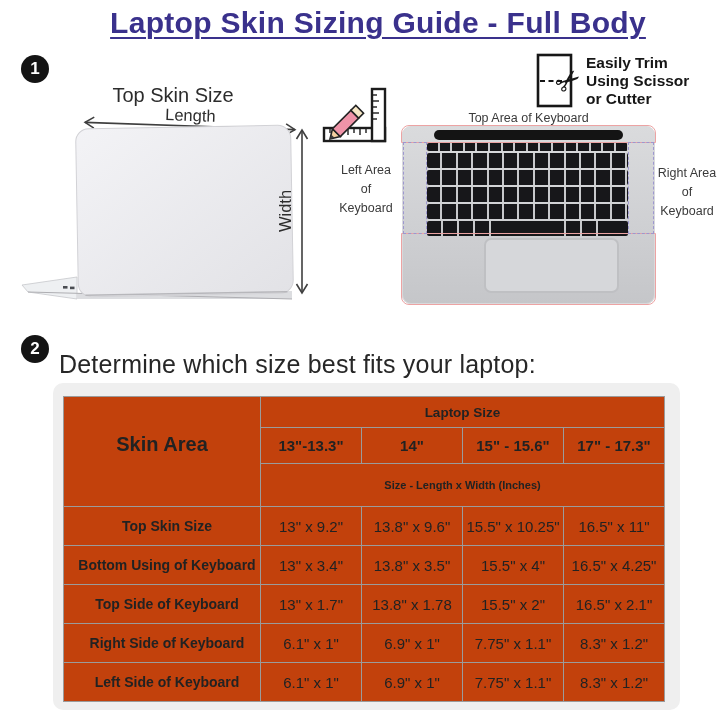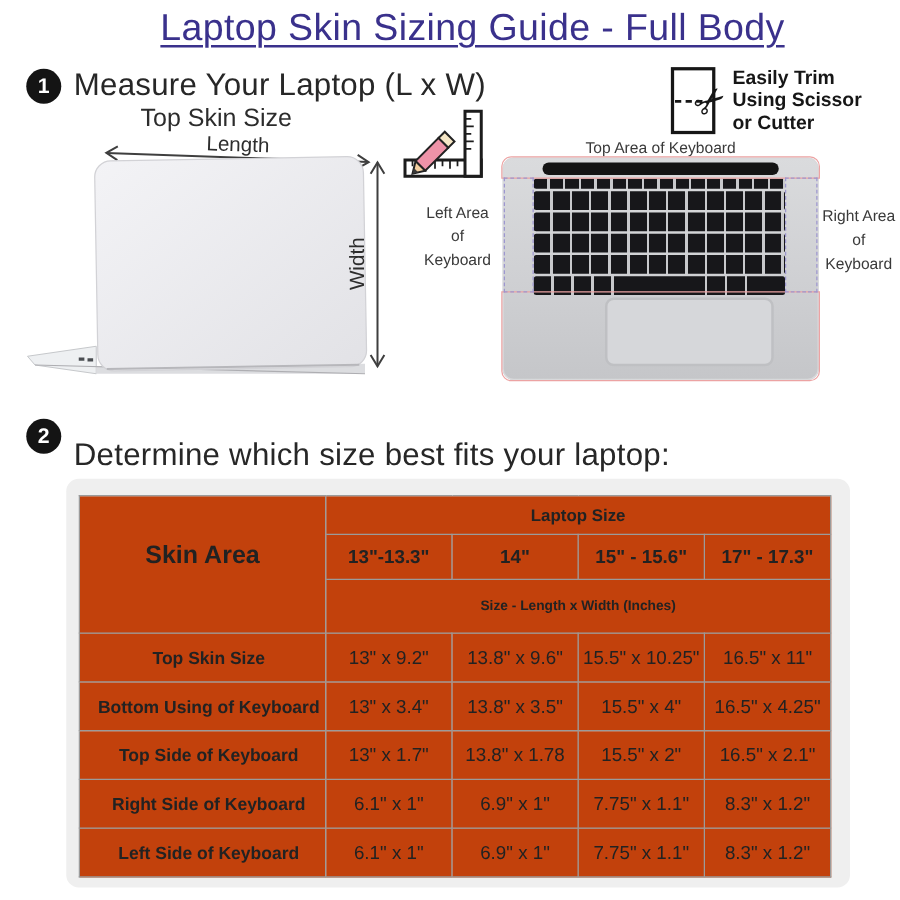--- a/index.html
+++ b/index.html
@@ -6,21 +6,21 @@
   body { background:#fff; }
   .page {
     position:relative; width:720px; height:720px; background:#fff;
     font-family:"Liberation Sans", sans-serif; overflow:hidden; color:#222;
   }
   .abs { position:absolute; }
 
   
   .title {
     top:6px; left:0; width:720px; text-align:center;
-    font-size:30px; font-weight:normal; color:#3a318c;
+    font-size:30px; font-weight:bold; color:#3a318c;
     text-decoration:underline; text-decoration-thickness:2px; text-underline-offset:4px;
     letter-spacing:.3px;
     padding-left:36px;
   }
 
   
   .num-badge {
     width:28px; height:28px; border-radius:50%; background:#141414; color:#fff;
     font-size:17px; font-weight:bold; display:flex; align-items:center; justify-content:center;
   }
@@ -73,21 +73,20 @@
   td.val         { font-size:15px; color:#4a4a4a; }
 </style>
 </head>
 <body>
 
 <div class="page">
 
   <div class="abs title">Laptop Skin Sizing Guide - Full Body</div>
 
   <div class="abs num-badge" style="left:21px; top:55px;">1</div>
-  <div class="abs step-heading" style="left:59px; top:54px;">Measure Your Laptop (L x W)</div>
   <div class="abs sub-heading" style="left:58px; top:84px; width:230px;">Top Skin Size</div>
 
   <svg class="abs" style="left:318px; top:87px;" width="74" height="57" viewBox="0 0 74 57">
     <rect x="6" y="41" width="61" height="13" fill="#ffffff" stroke="#1c1c1c" stroke-width="2.4"></rect>
     <g stroke="#1c1c1c" stroke-width="1.4">
       <line x1="12" y1="41" x2="12" y2="46"></line>
         <line x1="18" y1="41" x2="18" y2="48"></line>
       <line x1="24" y1="41" x2="24" y2="46"></line>
         <line x1="30" y1="41" x2="30" y2="48"></line>
       <line x1="36" y1="41" x2="36" y2="46"></line>

